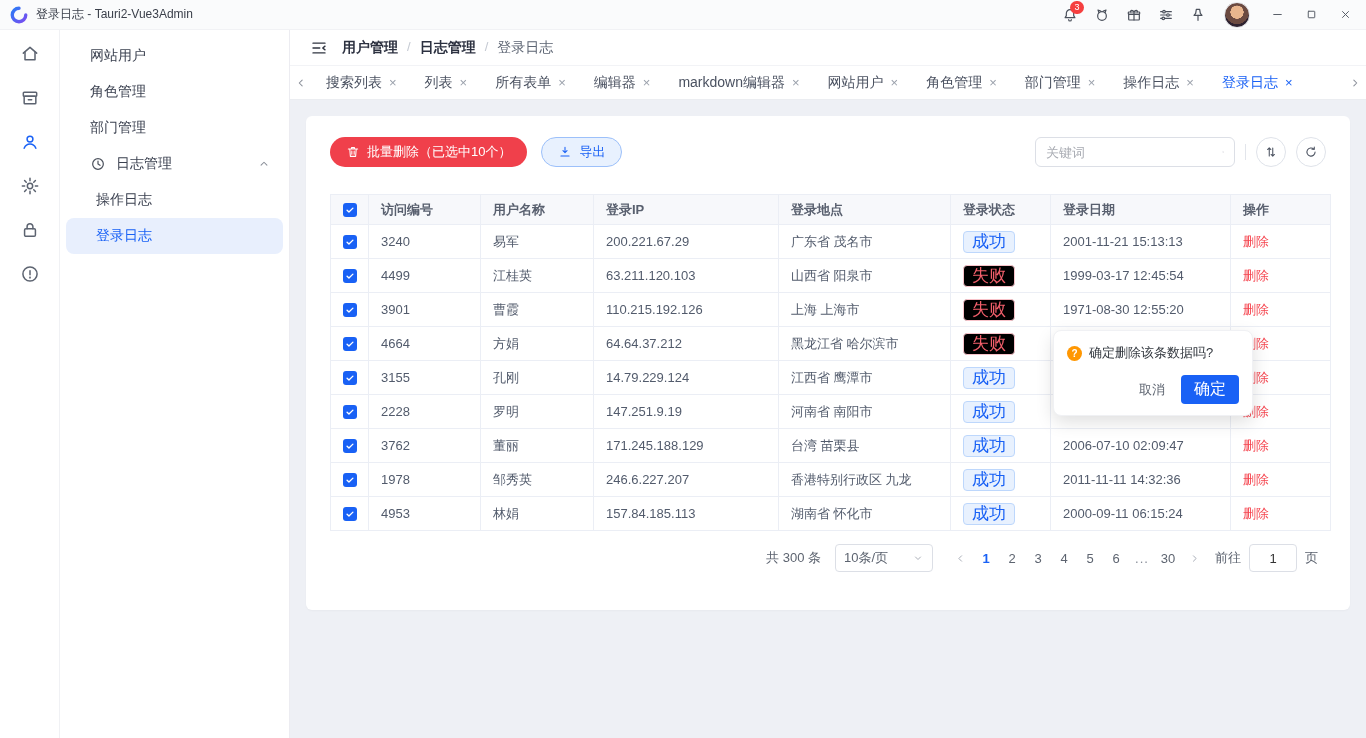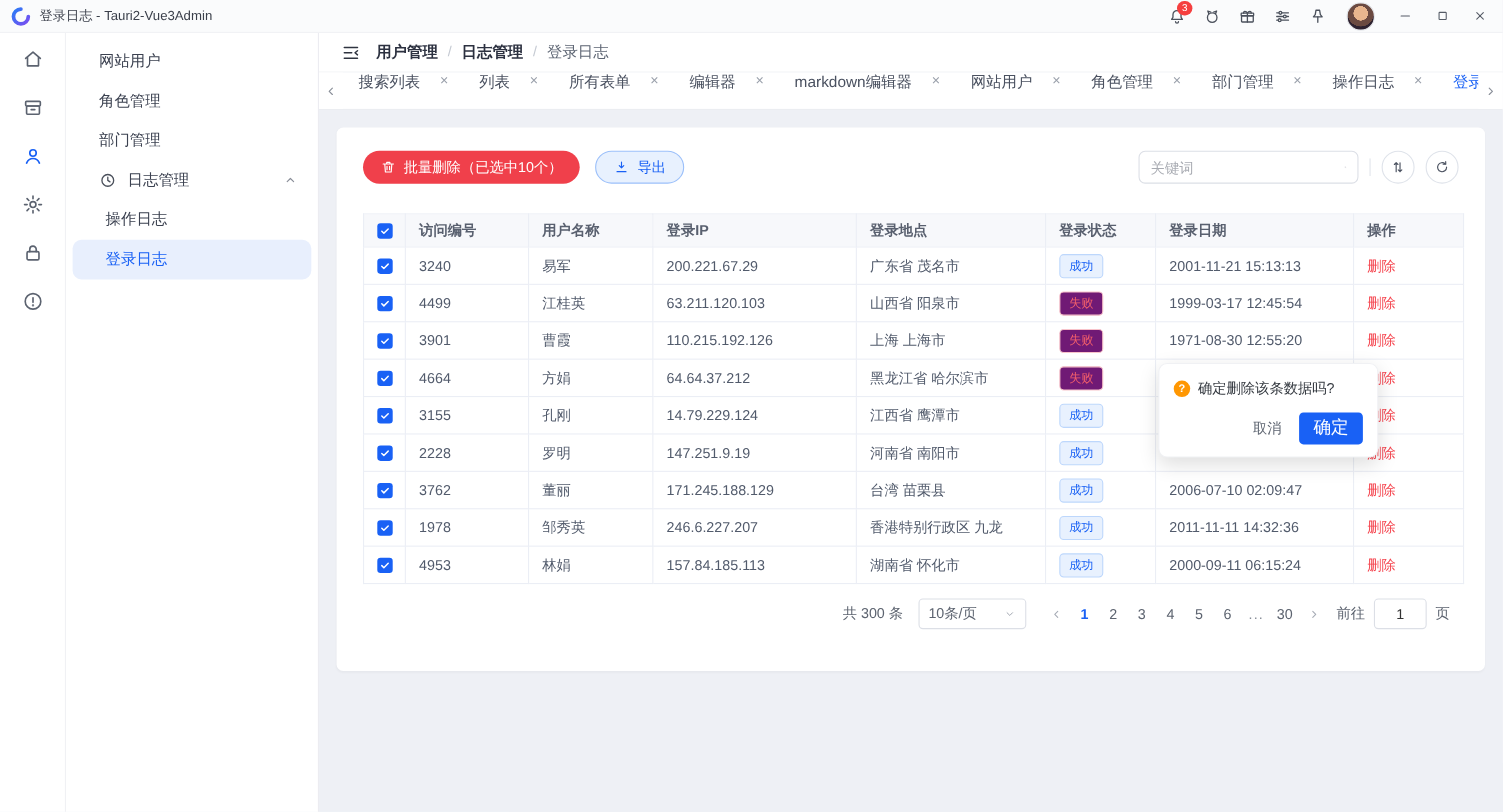--- a/index.html
+++ b/index.html
@@ -44,21 +44,21 @@
   .crumb{font-size:14px;color:#2c3140;font-weight:bold}
   .crumb.last{color:#5d6573;font-weight:normal}
   .bc-sep{color:#c4c9d2;margin:0 9px;font-size:13px}
 
   .tabbar{height:34px;background:#fff;border-bottom:1px solid #ebedf1;display:flex;align-items:center;padding:0 22px;position:relative;flex:0 0 34px}
   .tab-scroll{position:absolute;top:0;width:22px;height:33px;display:flex;align-items:center;justify-content:center;color:#8a8f99;cursor:pointer;background:#fff}
   .tab-scroll.left{left:0}
   .tab-scroll.right{right:0}
   .tab-scroll svg{width:14px;height:14px}
   #tab-list{display:flex;height:100%;overflow:hidden;flex:1}
-  .tab{display:flex;gap:18px;padding:0 14px;font-size:14px;color:#4a5160;cursor:pointer;white-space:nowrap}
+  .tab{display:flex;align-items:center;gap:7px;padding:0 14px;font-size:14px;color:#4a5160;cursor:pointer;white-space:nowrap}
   .tab .x{font-size:13px;color:#9aa0ab;line-height:1}
   .tab.active{color:var(--primary,#1961f5)}
   .tab.active .x{color:var(--primary,#1961f5)}
 
   .content{flex:1;background:var(--page-bg,#eef0f5);padding:16px;overflow:hidden}
   .card{background:#fff;border-radius:6px;height:494px;position:relative;padding:21px 24px 0;box-shadow:0 1px 2px rgba(0,0,0,.03)}
 
   
   .cardbar{display:flex;align-items:flex-start;height:30px;margin-bottom:27px}
   .btn{display:inline-flex;align-items:center;gap:7px;height:30px;border:none;border-radius:15px;font-size:13px;padding:0 16px;cursor:pointer;font-family:inherit}
@@ -74,23 +74,23 @@
   .circbtn{width:30px;height:30px;border-radius:50%;border:1px solid #dfe3ea;background:#fff;display:flex;align-items:center;justify-content:center;color:#4b5260;cursor:pointer}
   .circbtn svg{width:14px;height:14px}
 
   
   .grid{width:100%;border-collapse:collapse;table-layout:fixed;font-size:13px;color:#525b6c}
   .grid th,.grid td{border:1px solid #ebeef5;padding:0 12px;height:34px;overflow:hidden;white-space:nowrap;text-align:left}
   .grid thead th{background:#f7f8fb;height:30px;font-weight:bold;color:#59606f}
   .tc{text-align:center}
   .cb{width:14px;height:14px;border-radius:3px;background:var(--primary,#1961f5);display:inline-flex;align-items:center;justify-content:center;vertical-align:middle;cursor:pointer}
   .cb svg{width:10px;height:10px}
-  .badge{display:inline-block;min-width:24px;padding:2px 8px;border-radius:4px;font-size:11px;line-height:16px}
+  .badge{display:inline-block;min-width:24px;padding:2px 8px;border-radius:4px;font-size:17px;line-height:16px}
   .badge.ok{background:#e8f1fe;border:1px solid #bdd7fc;color:var(--primary,#1961f5)}
-  .badge.fail{background:#701a75;border:1px solid #f8c3ca;color:var(--fail,#f25f6b)}
+  .badge.fail{background:#000000;border:1px solid #f8c3ca;color:var(--fail,#f25f6b)}
   .del{color:#f5454f;cursor:pointer}
 
   
   .pager{margin-top:13px;height:28px;display:flex;align-items:center;justify-content:flex-end;font-size:13px;color:#5d6470}
   .ptotal{margin-right:14px}
   .psize{width:98px;height:28px;border:1px solid #dcdfe6;border-radius:4px;display:flex;align-items:center;justify-content:space-between;padding:0 8px;cursor:pointer;color:#5d6470;margin-right:14px;background:#fff}
   .psize svg{width:12px;height:12px;color:#a0a5af}
   .pnav{width:26px;height:28px;display:flex;align-items:center;justify-content:center;color:#a6abb5;cursor:pointer}
   .pnav svg{width:13px;height:13px}
   #page-list{display:inline-flex}

